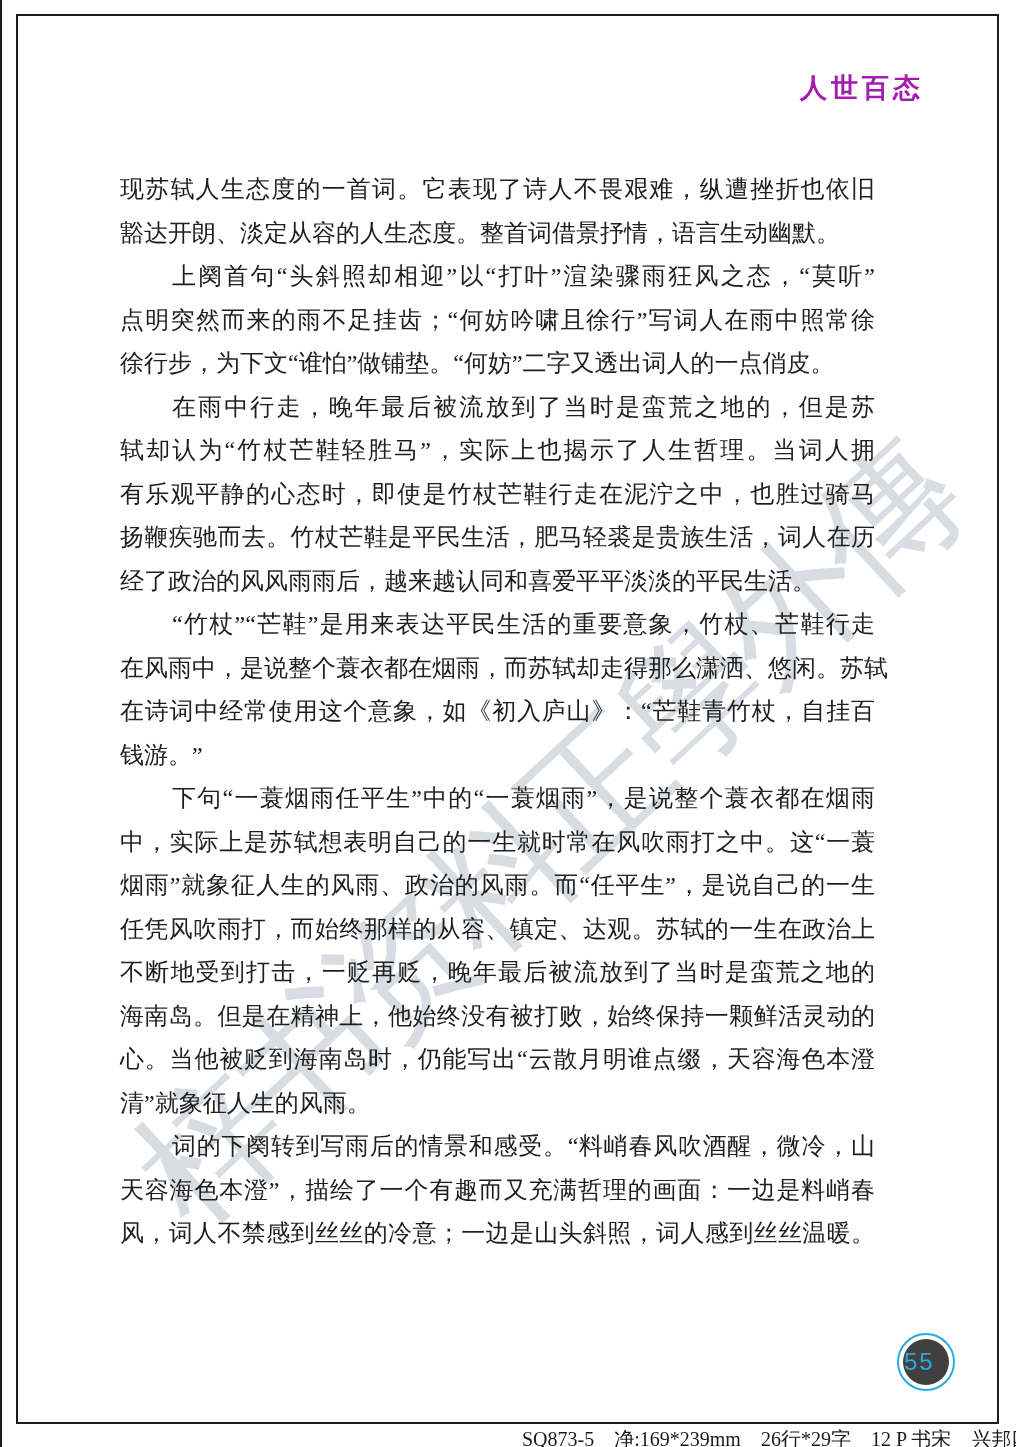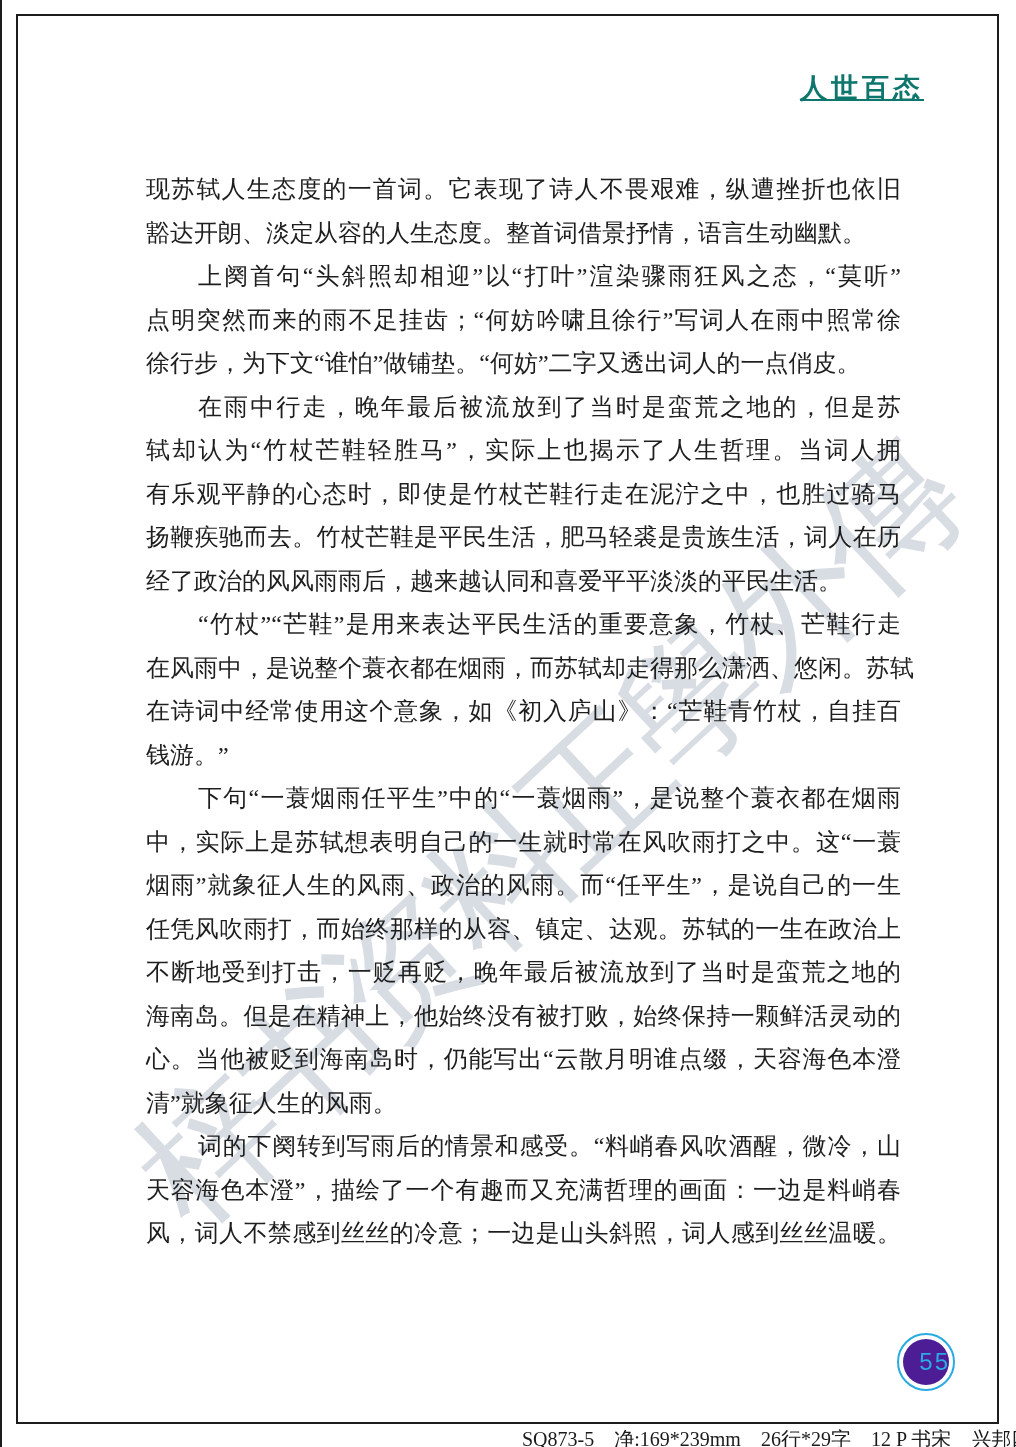--- a/index.html
+++ b/index.html
@@ -21,42 +21,42 @@
     transform:rotate(-43deg); transform-origin:0 0;
     font-size:140px; letter-spacing:-8px; white-space:nowrap;
     color:rgba(158,170,186,0.40);
     font-family:"Liberation Serif","DejaVu Serif",serif;
     z-index:1; pointer-events:none;
   }
   .header {
     position:absolute; top:70px; right:92px;
     font-family:"Liberation Sans","DejaVu Sans",sans-serif;
     font-weight:bold; font-size:27px; letter-spacing:4px;
-    color:#0f766e; z-index:2;text-decoration:underline;
+    color:#a21caf; z-index:2;
   }
   .body-text {
-    position:absolute; left:146px; top:168px; width:755px; z-index:2;
+    position:absolute; left:120px; top:168px; width:755px; z-index:2;
   }
   .line {
     height:43.5px; line-height:43.5px; font-size:24px;
     color:#1e1e1e; white-space:nowrap;
     text-align:justify; text-align-last:justify;
     text-justify:inter-character;
   }
   .line.end { text-align-last:left; }
   .line.indent { text-indent:52px; }
   .pagenum-outer {
     position:absolute; left:897px; top:1333px; width:58px; height:58px;
     box-sizing:border-box; border:2px solid #29ABE2; border-radius:50%;
     background:#ffffff; display:flex; align-items:center; justify-content:center;
     z-index:2;
   }
   .pagenum-inner {
-    width:46px; height:46px; border-radius:50%; background:#4c1d95;
-    display:flex; align-items:center; justify-content:flex-end;
+    width:46px; height:46px; border-radius:50%; background:#404040;
+    display:flex; align-items:center; justify-content:flex-start;
   }
   .pagenum-inner span {
     font-family:"Liberation Sans","DejaVu Sans",sans-serif;
     font-size:24px; color:#2BA9E0; letter-spacing:2px;
     transform:translateX(1px);
   }
   .footer {
     position:absolute; left:522px; top:1426px; height:21px;
     font-size:20px; color:#1a1a1a; white-space:nowrap; z-index:2;
     font-family:"Liberation Serif","DejaVu Serif",serif;

